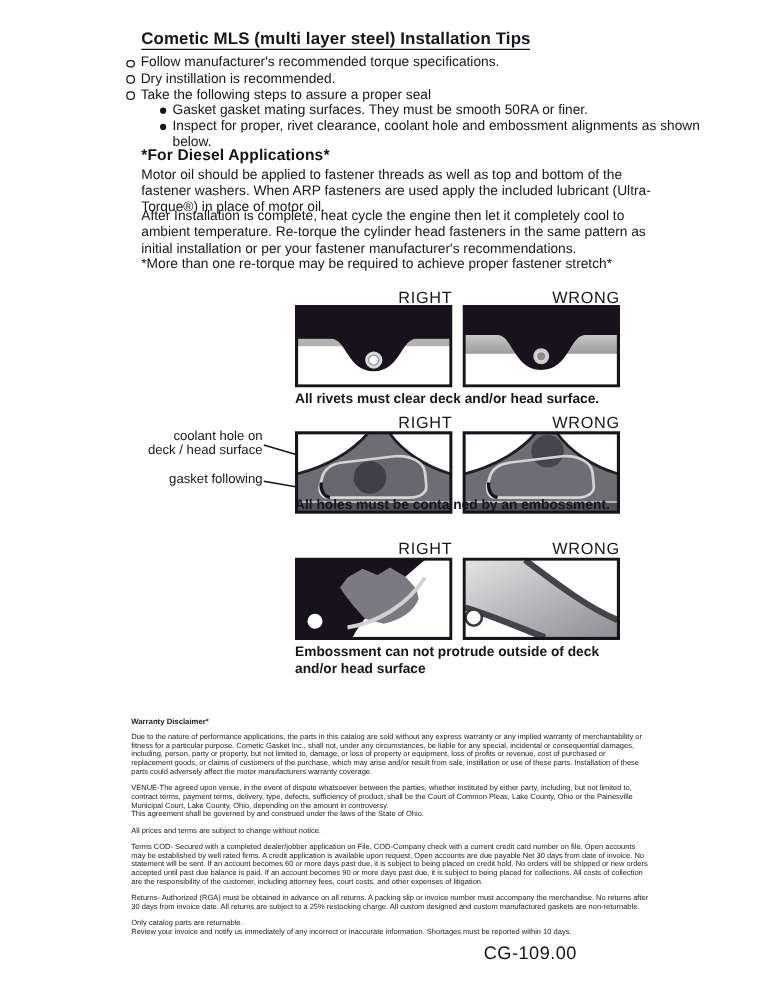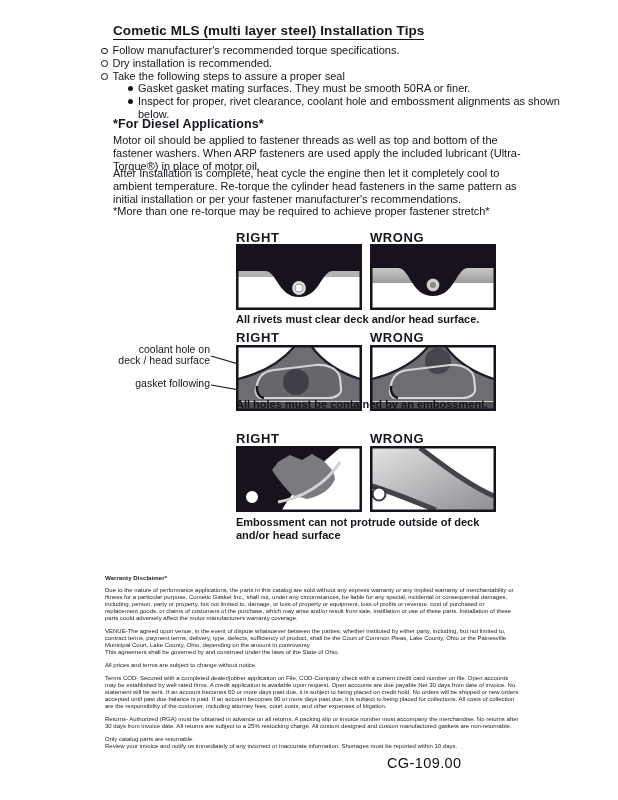--- a/index.html
+++ b/index.html
@@ -16,21 +16,21 @@
   .b-item{display:flex;align-items:flex-start;line-height:12.8px;}
   .b-item.sub{margin-left:27px;}
   .b-dot{flex:0 0 auto;width:4.5px;height:4.5px;border-radius:50%;margin:3.5px 5px 0 0;}
   .b-dot.hollow{border:1px solid #17141b;}
   .b-dot.solid{background:#17141b;width:5px;height:5px;}
   .h-diesel{left:113px;top:117px;font-size:12.5px;font-weight:bold;letter-spacing:.1px;}
   .para{left:113px;width:418px;font-size:11px;line-height:13.2px;}
   .p1{top:134px;}
   .p2{top:167px;}
   .p3{top:205px;}
-  .dlabel{width:126px;text-align:left;font-size:13px;font-weight:700;letter-spacing:.6px;}
+  .dlabel{width:126px;text-align:right;font-size:13px;font-weight:400;letter-spacing:.6px;}
   .panel{width:126px;height:66px;display:block;}
   .caption{font-size:11px;font-weight:bold;line-height:12.5px;}
   .anno{font-size:10.5px;line-height:11px;text-align:right;width:112px;}
   .disc{left:105px;top:574px;width:414px;font-size:6px;line-height:7px;color:#222;}
   .disc .dh{font-weight:bold;margin-bottom:6px;font-size:6.2px;}
   .disc p{margin:0 0 6px 0;}
   .disc p.tight{margin-bottom:0;}
   .pagenum{left:387px;top:755px;font-size:14.5px;letter-spacing:.4px;color:#111;}
 </style>
 </head>
@@ -40,21 +40,21 @@
 
   <div class="abs title">Cometic MLS (multi layer steel) Installation Tips</div>
 
   <div class="abs bullets">
     <div class="b-item">
         <span class="b-dot hollow"></span>
         <span>Follow manufacturer's recommended torque specifications.</span>
       </div>
     <div class="b-item">
         <span class="b-dot hollow"></span>
-        <span>Dry installation is recommended.</span>
+        <span>Dry instillation is recommended.</span>
       </div>
     <div class="b-item">
         <span class="b-dot hollow"></span>
         <span>Take the following steps to assure a proper seal</span>
       </div>
     <div class="b-item sub">
         <span class="b-dot solid"></span>
         <span>Gasket gasket mating surfaces.  They must be smooth 50RA or finer.</span>
       </div>
     <div class="b-item sub">

